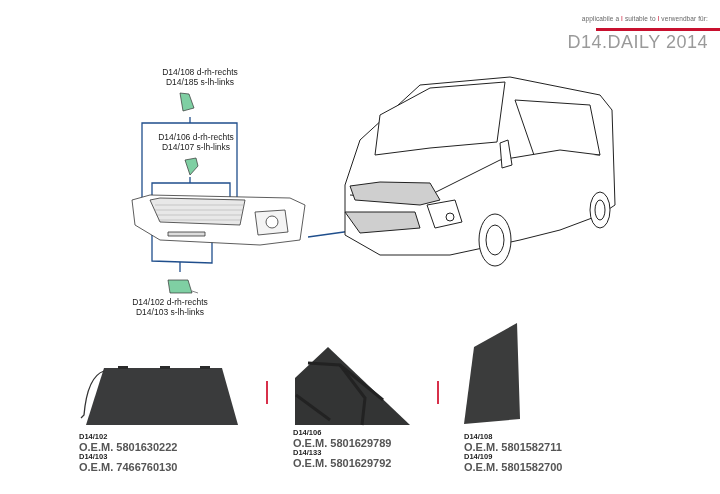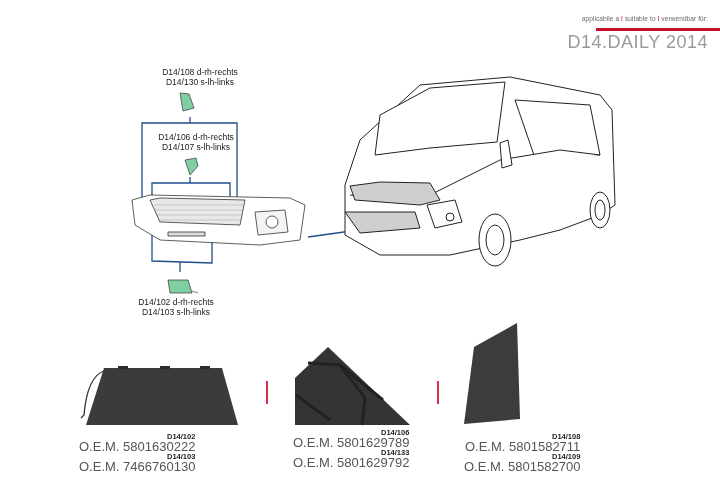--- a/index.html
+++ b/index.html
@@ -1,49 +1,49 @@
 <!DOCTYPE html>
 <html><head>
 <meta charset="utf-8">
 <style>
   html,body{margin:0;padding:0;background:#fff;}
   body{width:720px;height:494px;position:relative;overflow:hidden;font-family:"Liberation Sans",sans-serif;color:#333;}
-  .abs{position:absolute;text-align:right;}
+  .abs{position:absolute;}
   .applic{right:12px;top:15px;font-size:6.5px;color:#666;letter-spacing:0.1px;}
   .applic .sep{color:#c8102e;}
   .redbar{left:596px;top:28px;width:124px;height:3px;background:#c8102e;}
   .model{right:12px;top:32px;font-size:18px;color:#9a9a9a;font-weight:normal;letter-spacing:0.5px;}
   .lbl{font-size:8.5px;color:#222;text-align:center;line-height:10px;}
   .code{font-size:7.5px;font-weight:bold;color:#222;line-height:10px;}
-  .oem{font-size:13px;color:#555;line-height:10px;}
+  .oem{font-size:11px;color:#555;line-height:10px;font-weight:bold;}
   .divider{width:1.5px;background:#d7304a;}
   svg{position:absolute;}
 </style>
 </head>
 <body>
 
 <div class="abs applic">
   <span>applicabile a</span>
   <span class="sep">I</span>
   <span>suitable to</span>
   <span class="sep">I</span>
   <span>verwendbar für:</span>
 </div>
 <div class="abs redbar"></div>
 <div class="abs model">D14.DAILY 2014</div>
 
 <div class="abs lbl" style="left:140px;top:67px;width:120px;">
   <div>D14/108 d-rh-rechts</div>
-  <div>D14/130 s-lh-links</div>
+  <div>D14/185 s-lh-links</div>
 </div>
 <div class="abs lbl" style="left:136px;top:132px;width:120px;">
   <div>D14/106 d-rh-rechts</div>
   <div>D14/107 s-lh-links</div>
 </div>
-<div class="abs lbl" style="left:116px;top:297px;width:120px;">
+<div class="abs lbl" style="left:110px;top:297px;width:120px;">
   <div>D14/102 d-rh-rechts</div>
   <div>D14/103 s-lh-links</div>
 </div>
 
 <svg width="720" height="494" style="left:0;top:0;">
 
   <polygon points="180,93 189,94 194,108 183,111" fill="#7fcfa3" stroke="#333" stroke-width="0.7"></polygon>
   <polygon points="185,160 196,158 198,166 190,175" fill="#7fcfa3" stroke="#333" stroke-width="0.7"></polygon>
   <polygon points="168,280 188,280 192,293 170,293" fill="#7fcfa3" stroke="#333" stroke-width="0.7"></polygon>
   <path d="M192,291 l6,2" stroke="#333" stroke-width="0.6"></path>

